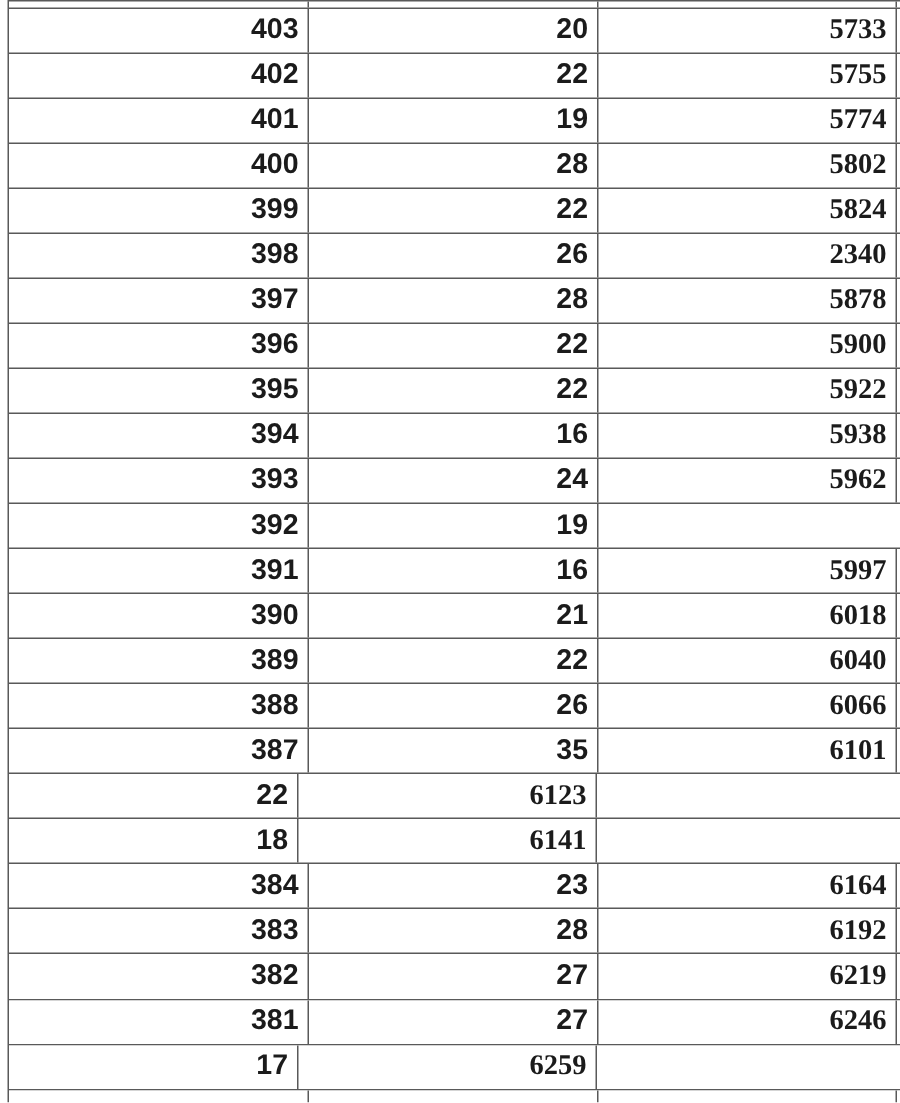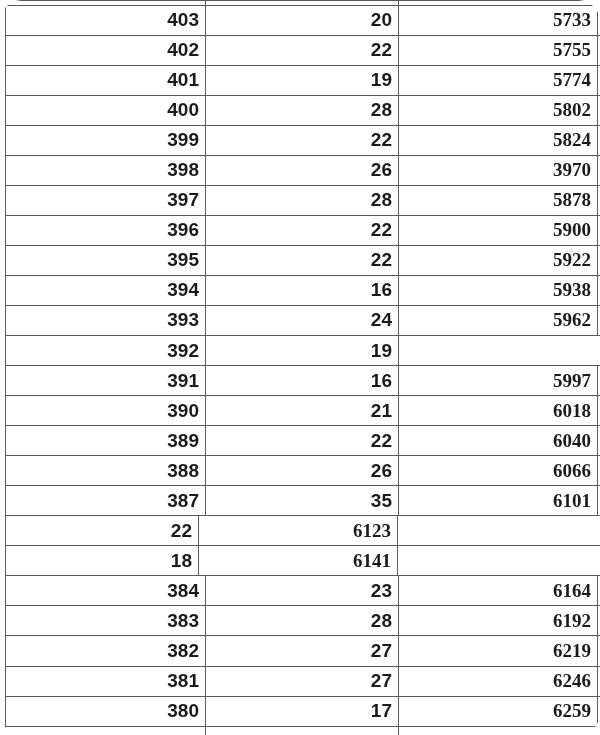--- a/index.html
+++ b/index.html
@@ -7,21 +7,20 @@
     padding: 0;
     background: #ffffff;
   }
   .screen {
     position: relative;
     width: 600px;
     height: 735px;
     background: #ffffff;
     overflow: hidden;
     font-family: "Liberation Sans", sans-serif;
-    border-radius: 22px;
   }
   .table {
     position: absolute;
     left: 5px;
     top: 0;
     width: 594px;
     border-left: 1.5px solid #595959;
   }
   .row {
     display: flex;
@@ -89,21 +88,21 @@
           <div class="cell c3">5802</div>
         </div>
         <div class="row">
           <div class="cell c1">399</div>
           <div class="cell c2">22</div>
           <div class="cell c3">5824</div>
         </div>
         <div class="row">
           <div class="cell c1">398</div>
           <div class="cell c2">26</div>
-          <div class="cell c3">3970</div>
+          <div class="cell c3">2340</div>
         </div>
         <div class="row">
           <div class="cell c1">397</div>
           <div class="cell c2">28</div>
           <div class="cell c3">5878</div>
         </div>
         <div class="row">
           <div class="cell c1">396</div>
           <div class="cell c2">22</div>
           <div class="cell c3">5900</div>
@@ -174,21 +173,20 @@
           <div class="cell c1">382</div>
           <div class="cell c2">27</div>
           <div class="cell c3">6219</div>
         </div>
         <div class="row">
           <div class="cell c1">381</div>
           <div class="cell c2">27</div>
           <div class="cell c3">6246</div>
         </div>
         <div class="row">
-          <div class="cell c1">380</div>
           <div class="cell c2">17</div>
           <div class="cell c3">6259</div>
         </div>
       </div>
 
     <div class="row sliver-bottom">
       <div class="cell c1"></div>
       <div class="cell c2"></div>
       <div class="cell c3"></div>
     </div>

